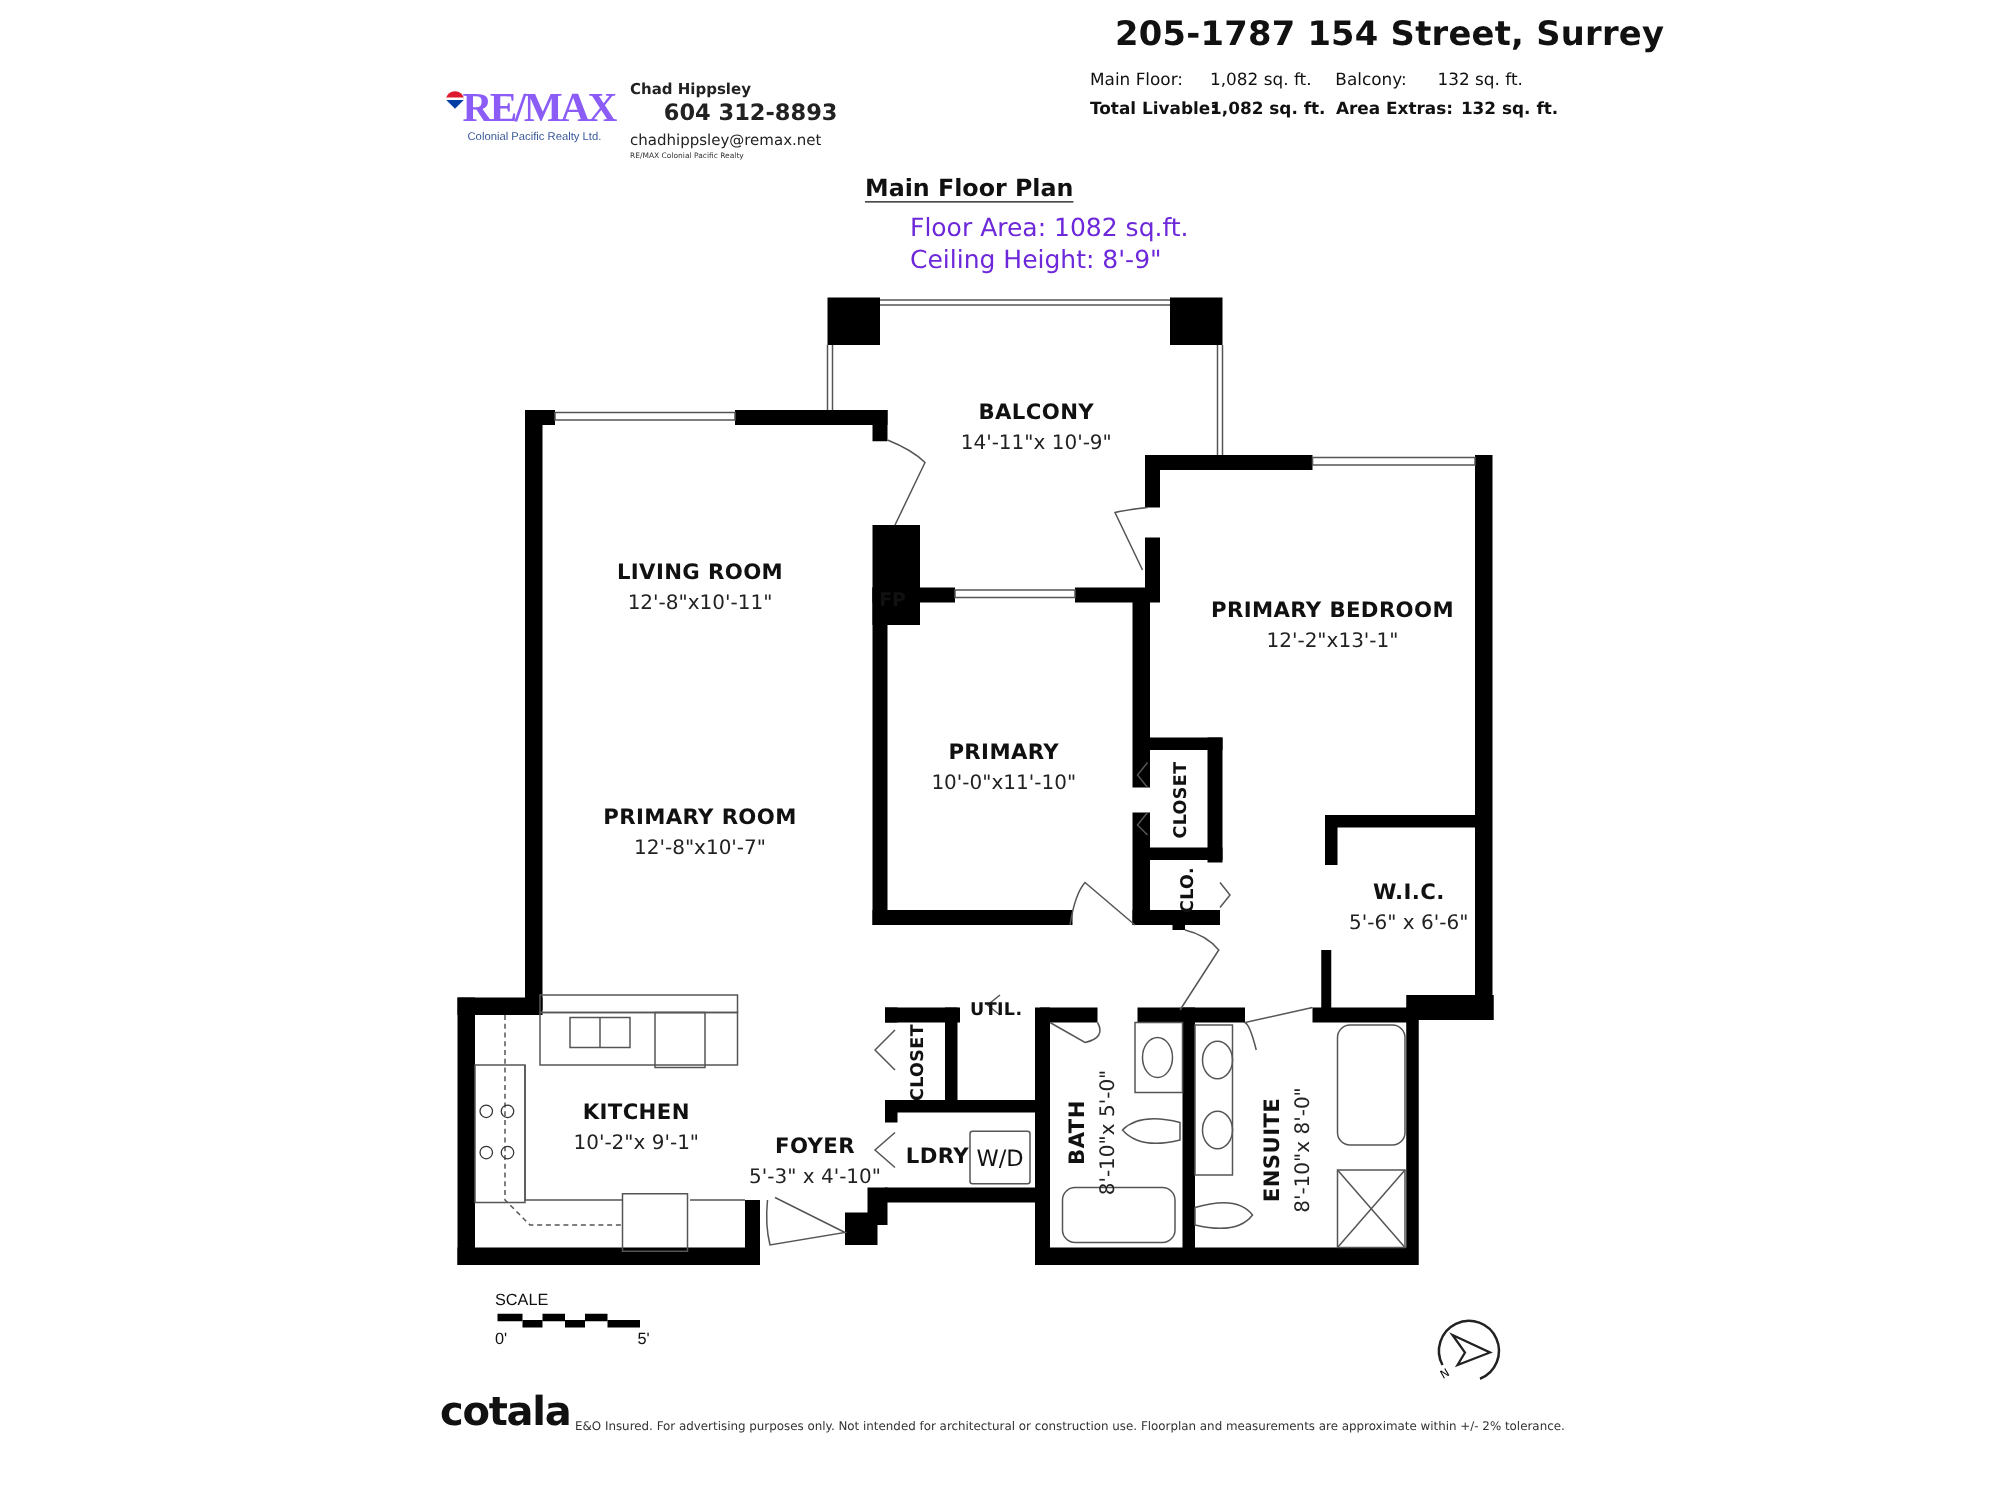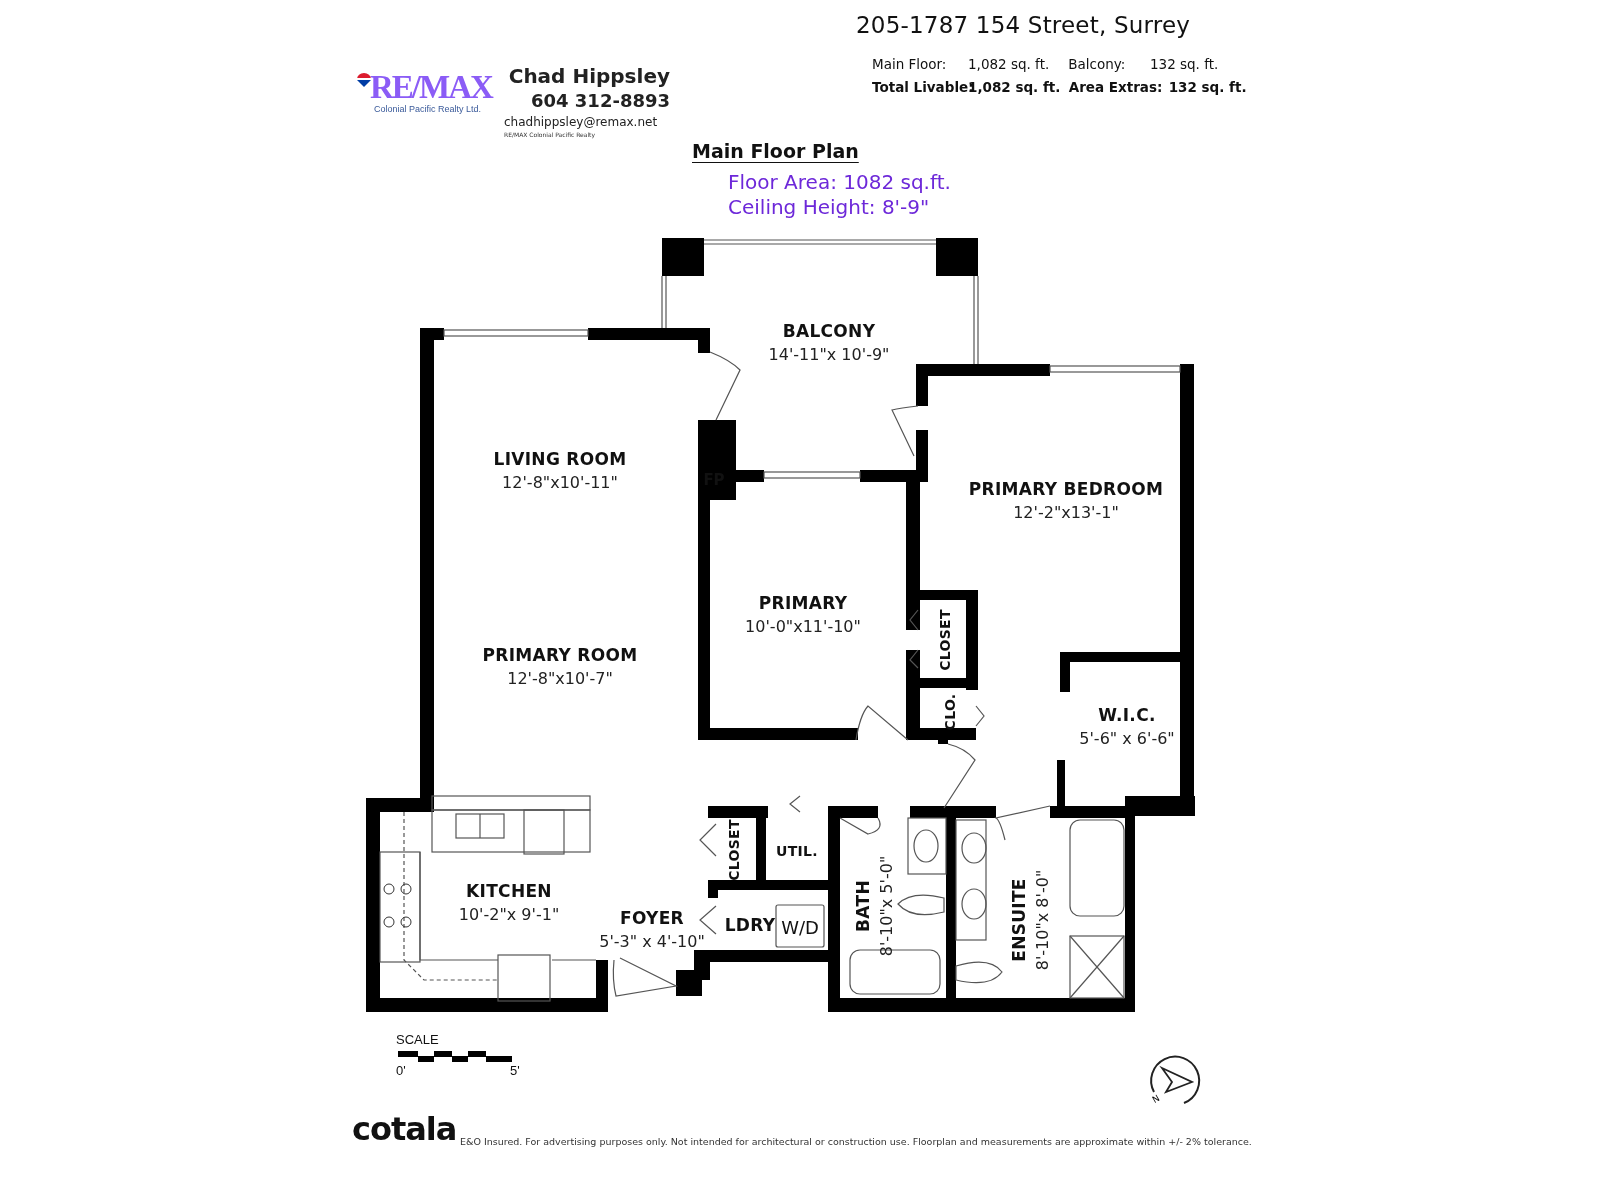--- a/index.html
+++ b/index.html
@@ -1,28 +1,28 @@
 <!DOCTYPE html>
 <html><head>
 <meta charset="utf-8">
 <style>
   html, body { margin: 0; padding: 0; background: #ffffff; }
   body { width: 1600px; height: 1200px; position: relative; overflow: hidden; font-family: "DejaVu Sans", sans-serif; color: #111; }
   .abs { position: absolute; }
-  .addr { left: 856px; top: 12px; font-size: 23px; font-weight: normal; letter-spacing: 0.2px; white-space: nowrap; }
+  .addr { left: 892px; top: 12px; font-size: 27px; font-weight: bold; letter-spacing: 0.2px; white-space: nowrap; }
   .area-row { font-size: 13.5px; white-space: nowrap; }
   .area-row.bold { font-weight: bold; }
   .lbl { display: inline-block; }
   .val { display: inline-block; text-align: right; }
   .logo-wrap { left: 356px; top: 70px; width: 135px; }
   .remax-word { font-family: Liberation Serif, serif; font-weight: bold; font-size: 33px; letter-spacing: -2px; color: #8b5cf6; line-height: 34px; padding-left: 14px; }
   .remax-sub { font-family: "Liberation Sans", sans-serif; font-size: 9px; color: #3a5a9a; padding-left: 18px; white-space: nowrap; }
   .balloon { position: absolute; left: 0px; top: 2px; width: 16px; height: 16px; }
   .agent { left: 504px; top: 64px; }
-  .agent-name { font-size: 20px; font-weight: bold; color: #222; white-space: nowrap; text-align: right; }
+  .agent-name { font-size: 12px; font-weight: bold; color: #222; white-space: nowrap; }
   .agent-phone { font-size: 18px; font-weight: bold; color: #222; margin-top: 2px; white-space: nowrap; margin-left: 27px; }
   .agent-email { font-size: 12px; color: #222; margin-top: 4px; white-space: nowrap; }
   .agent-brokerage { font-size: 6px; color: #333; margin-top: 2px; white-space: nowrap; }
   .plan-title { left: 692px; top: 140px; font-size: 19px; font-weight: bold; text-decoration: underline; text-underline-offset: 4px; white-space: nowrap; }
   .plan-meta { left: 728px; font-size: 20px; color: #6d28d9; white-space: nowrap; }
   svg.plan { position: absolute; left: 0; top: 0; }
   .room { position: absolute; text-align: center; white-space: nowrap; transform: translate(-50%, -50%); }
   .room-name { font-size: 17px; font-weight: bold; letter-spacing: 0.3px; }
   .room-dim { font-size: 16px; color: #222; margin-top: 4px; }
   .room.vert { transform: translate(-50%, -50%) rotate(-90deg); }
@@ -232,21 +232,21 @@
 <div class="room small" style="left:714px; top:480px; font-weight:bold; font-size:15px;">FP</div>
 <div class="room vert small" style="left:945px; top:640px;">
     <div class="room-name">CLOSET</div>
   </div>
 <div class="room vert small" style="left:950px; top:712px;">
     <div class="room-name">CLO.</div>
   </div>
 <div class="room vert small" style="left:734px; top:850px;">
     <div class="room-name">CLOSET</div>
   </div>
-<div class="room small" style="left:797px; top:851px;">
+<div class="room small" style="left:797px; top:808px;">
     <div class="room-name">UTIL.</div>
   </div>
 <div class="room" style="left:750px; top:925px;">
     <div class="room-name">LDRY</div>
   </div>
 <div class="room" style="left:800px; top:927px; font-size:18px;">W/D</div>
 
 <div class="abs scale">
   <div class="scale-lbl">SCALE</div>
   <svg width="120" height="14" style="display:block; margin-top:2px;">

